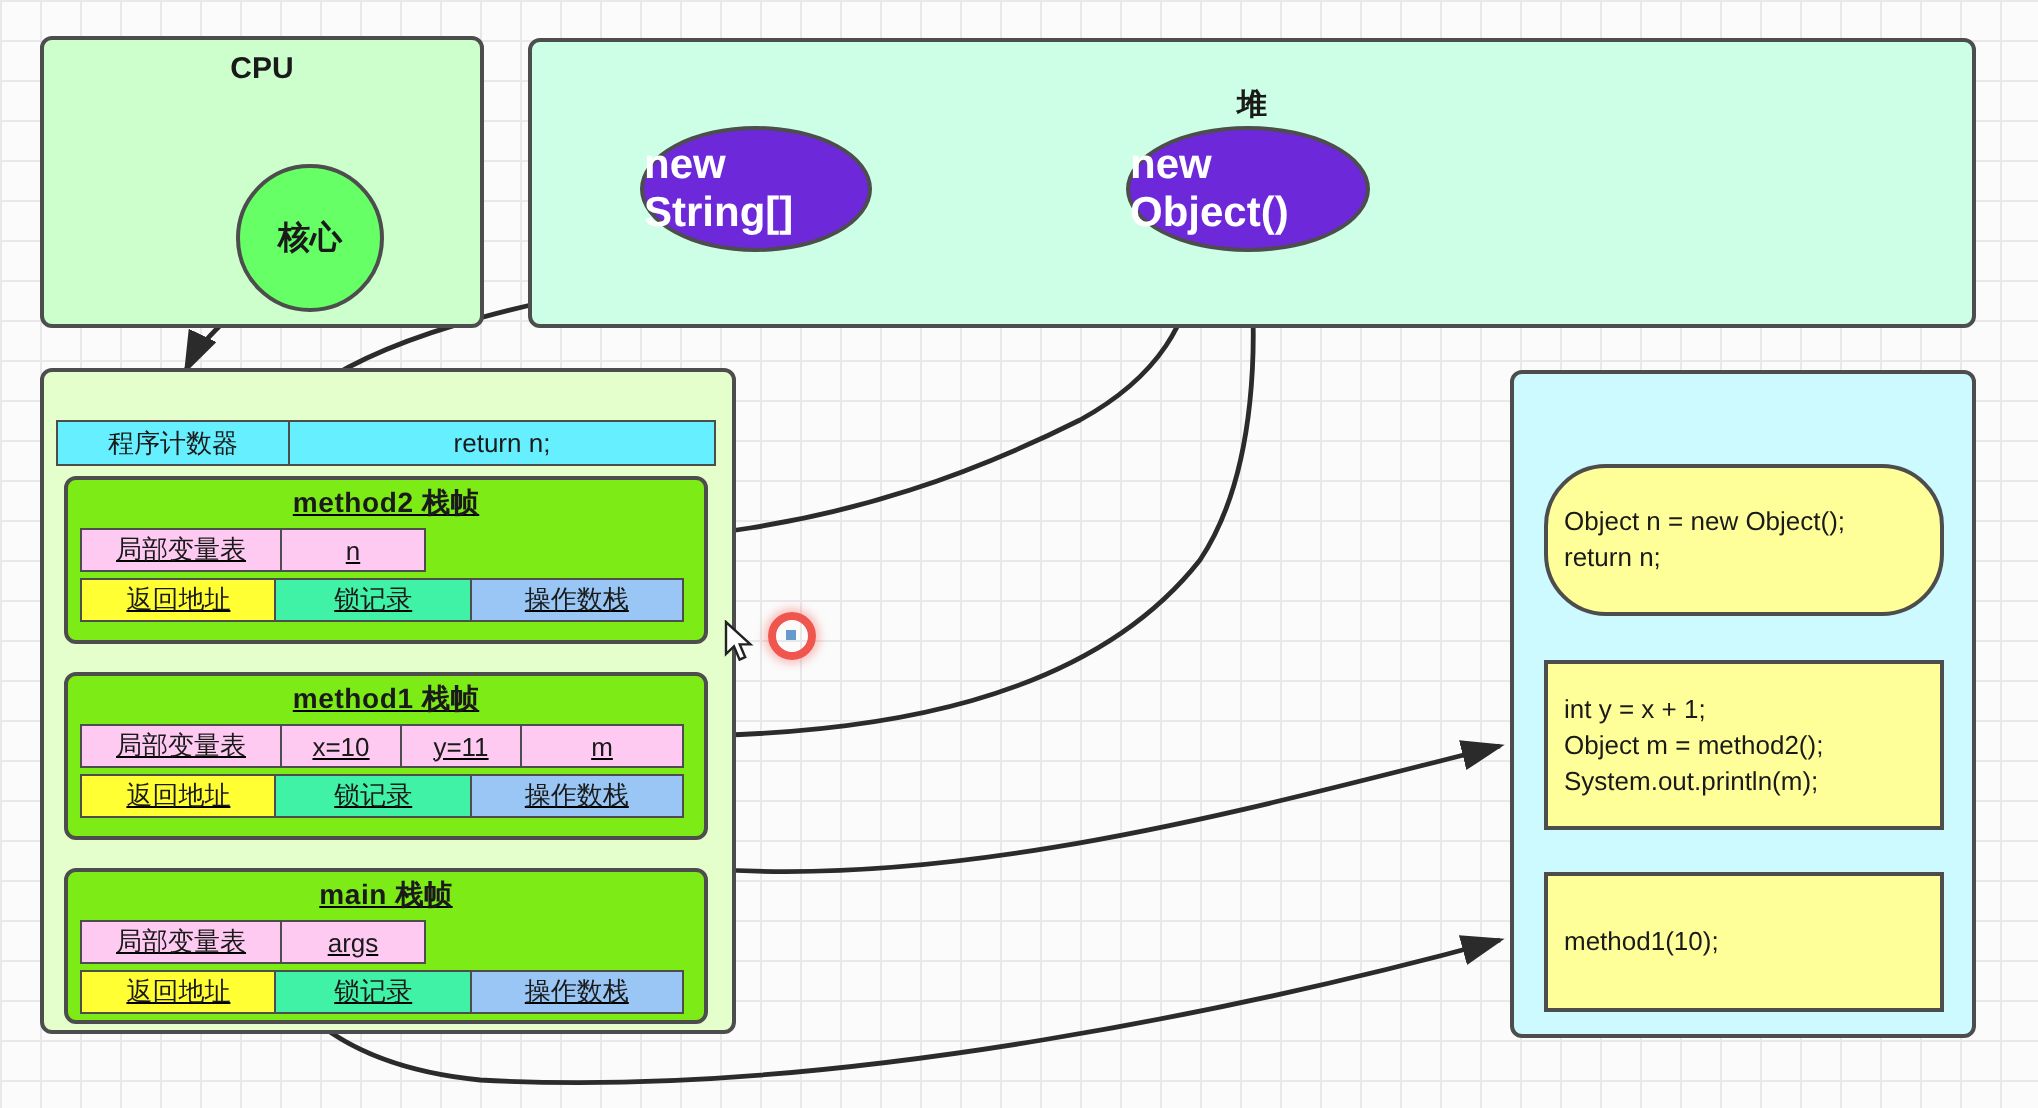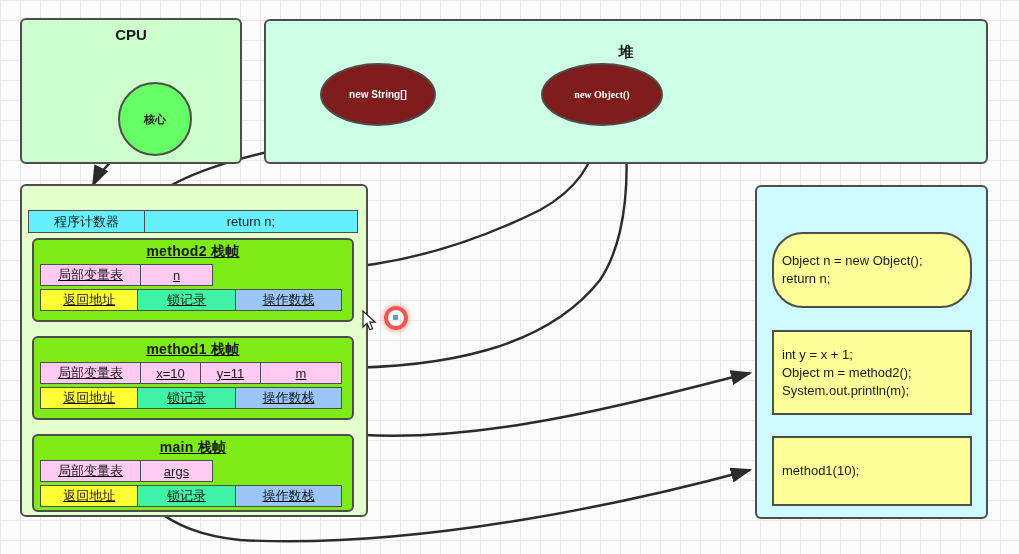--- a/index.html
+++ b/index.html
@@ -17,33 +17,33 @@
   .box{position:absolute;box-sizing:border-box;border:2px solid #4d4d4d;border-radius:6px;}
   .title{position:absolute;left:0;right:0;text-align:center;font-weight:bold;color:#1a1a1a;}
 
   
   #cpu-box{left:20px;top:18px;width:222px;height:146px;background:#ccffcc;}
   #cpu-title{top:6px;font-size:15px;}
   #core-circle{
     position:absolute;left:96px;top:62px;width:70px;height:70px;border-radius:50%;
     background:#66ff66;border:2px solid #4d4d4d;
     display:flex;align-items:center;justify-content:center;
-    font-size:11px;font-weight:bold;color:#1a1a1a;font-family:Liberation Serif, serif;
+    font-size:16px;font-weight:bold;color:#1a1a1a;font-family:Liberation Serif, serif;
   }
 
   
   #heap-box{left:264px;top:19px;width:724px;height:145px;background:#ccffe6;}
   #heap-title{top:22px;font-size:15px;}
   .ellipse{
     position:absolute;border:2px solid #4d4d4d;border-radius:50%;
-    background:#7f1d1d;color:#ffffff;font-weight:bold;font-size:10px;
+    background:#6d28d9;color:#ffffff;font-weight:bold;font-size:21px;
     display:flex;align-items:center;justify-content:center;
   }
   #heap-obj-0{left:320px;top:63px;width:112px;height:59px;}
-  #heap-obj-1{left:541px;top:63px;width:118px;height:59px;font-family:Liberation Serif, serif;}
+  #heap-obj-1{left:563px;top:63px;width:118px;height:59px;}
 
   
   #stack-box{left:20px;top:184px;width:348px;height:333px;background:#e5ffcc;}
   #stack-title{top:189px;font-size:15px;}
 
   .pc-row{position:absolute;left:28px;top:210px;width:330px;height:23px;display:flex;
           border:1px solid #4d4d4d;box-sizing:border-box;}
   .pc-cell{display:flex;align-items:center;justify-content:center;font-size:13px;color:#1a1a1a;
            box-sizing:border-box;background:#66f0ff;}
   .pc-label{width:116px;border-right:1px solid #4d4d4d;}

